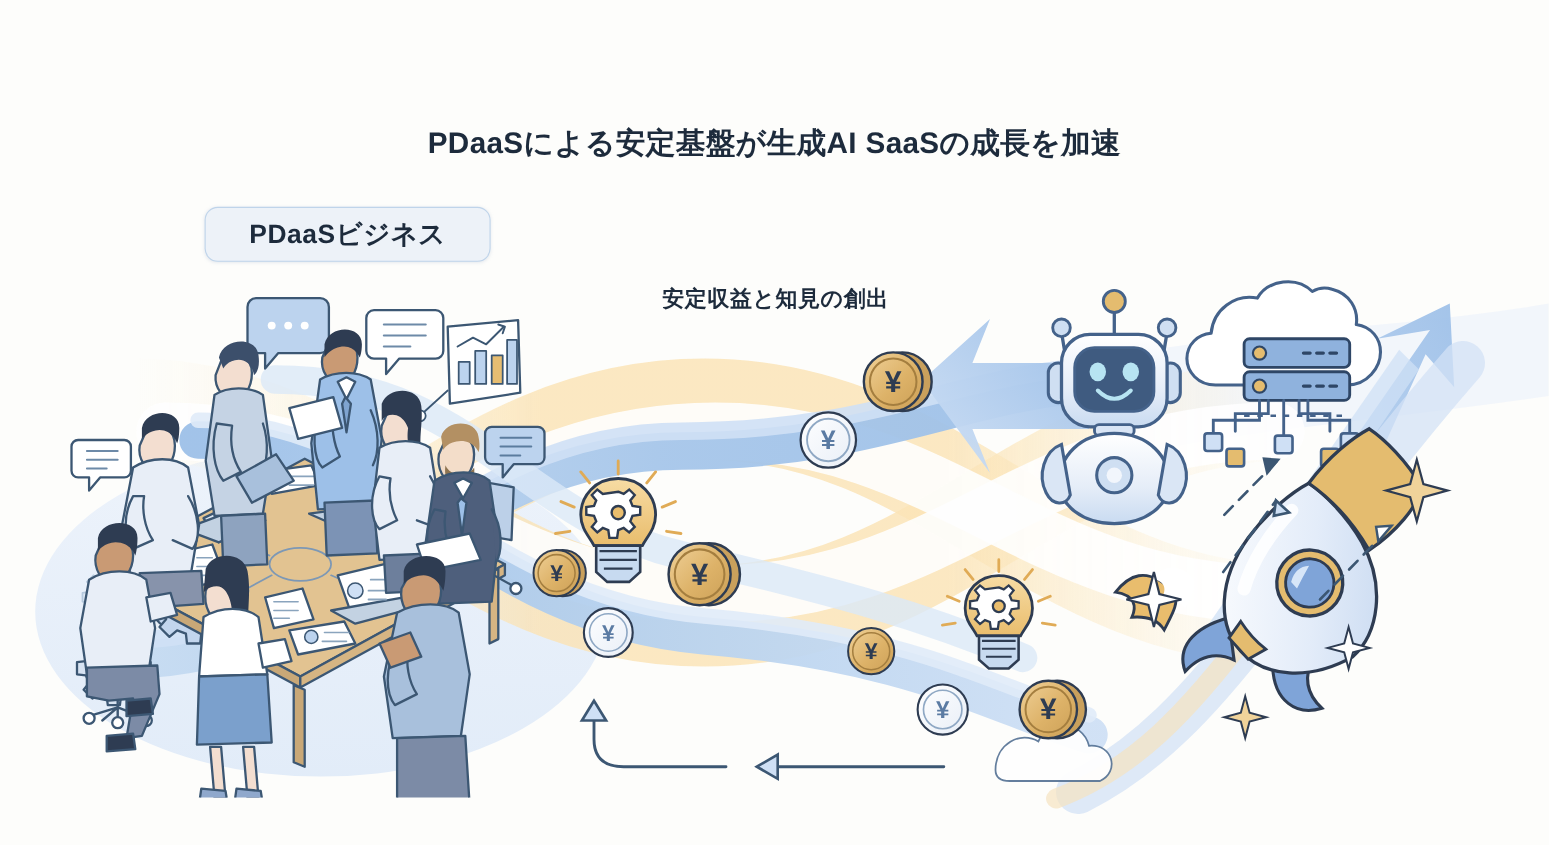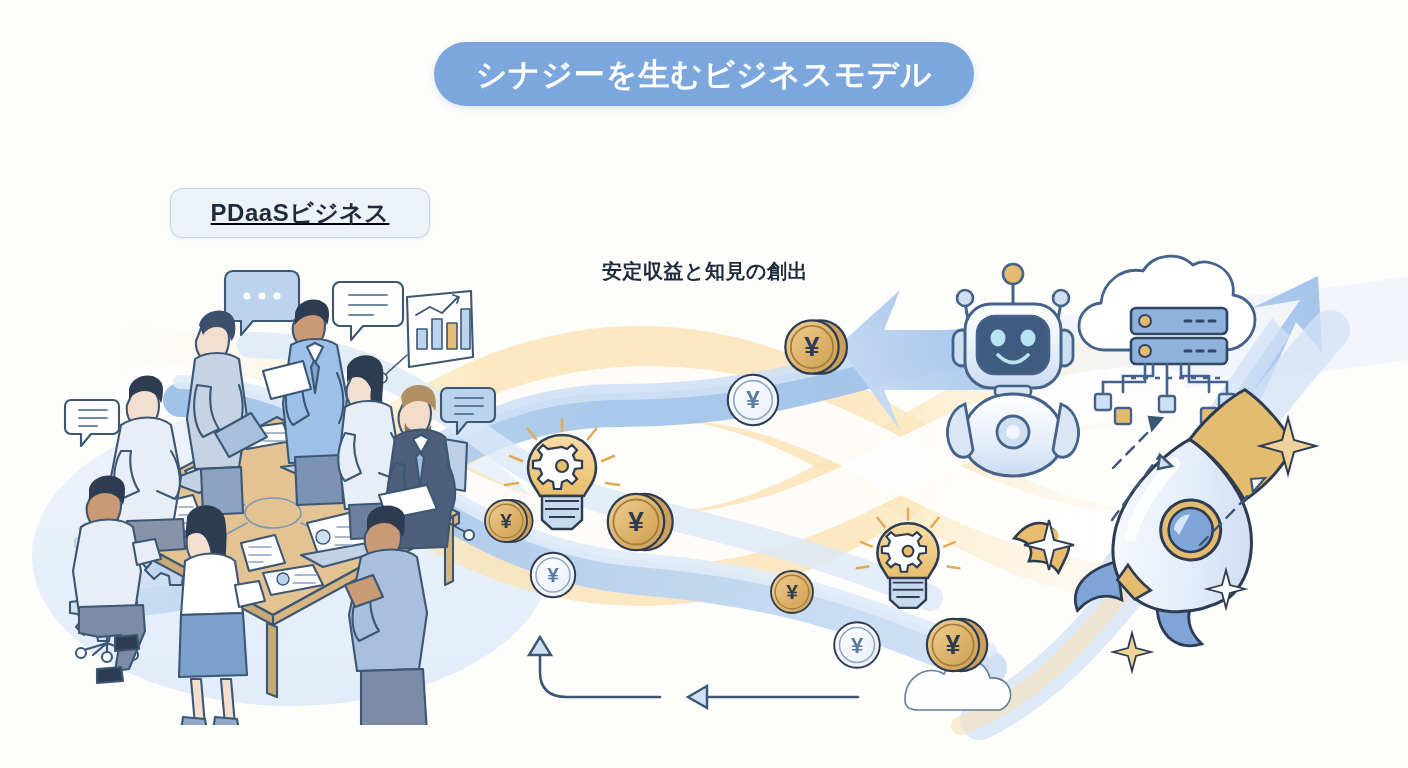--- a/index.html
+++ b/index.html
@@ -30,21 +30,21 @@
   }
 
   
   .sec-badge{
     height:48px;border-radius:12px;
     background:#edf2f8;border:1.6px solid #bfd4ea;
     display:flex;align-items:center;justify-content:center;
     box-shadow:0 1px 3px rgba(150,170,200,.22);
   }
   .sec-badge span{color:#1d2b3c;font-size:24px;font-weight:bold;letter-spacing:.5px;}
-  #badge-left{left:170px;top:188px;width:258px;text-decoration:underline;}
+  #badge-left{left:186px;top:188px;width:258px;}
   #badge-right{left:933px;top:186px;width:336px;}
 
   
   #flow-label{
     left:560px;top:258px;width:290px;text-align:center;
     color:#1d2b3c;font-size:20px;font-weight:bold;letter-spacing:.5px;
   }
   #growth-label{
     left:1180px;top:612px;width:220px;text-align:center;
     color:#1d2b3c;font-size:22px;font-weight:bold;line-height:1.35;letter-spacing:.4px;
@@ -564,24 +564,22 @@
     <g fill="none" stroke="#3c5773" stroke-width="2.6" stroke-linecap="round">
       <path d="M858 697 L700 697"></path>
       <path d="M660 697 L567 697 Q540 697 540 672 L540 650"></path>
 
       <path d="M540 637 l-11 18 h22 Z" fill="#cfe0f5" stroke-width="2.4"></path>
 
       <path d="M688 697 l19 -11 v22 Z" fill="#cfe0f5" stroke-width="2.4"></path>
     </g>
   </svg>
 
-  <div class="abs" id="title-pill">
-    <span>シナジーを生むビジネスモデル</span>
-  </div>
-
+
+  <div class="abs" id="subtitle">PDaaSによる安定基盤が生成AI SaaSの成長を加速</div>
 
   <div class="abs sec-badge" id="badge-left">
     <span>PDaaSビジネス</span>
   </div>
 
 
   <div class="abs" id="flow-label">安定収益と知見の創出</div>
 
   <div class="abs" id="growth-label">
   </div>

